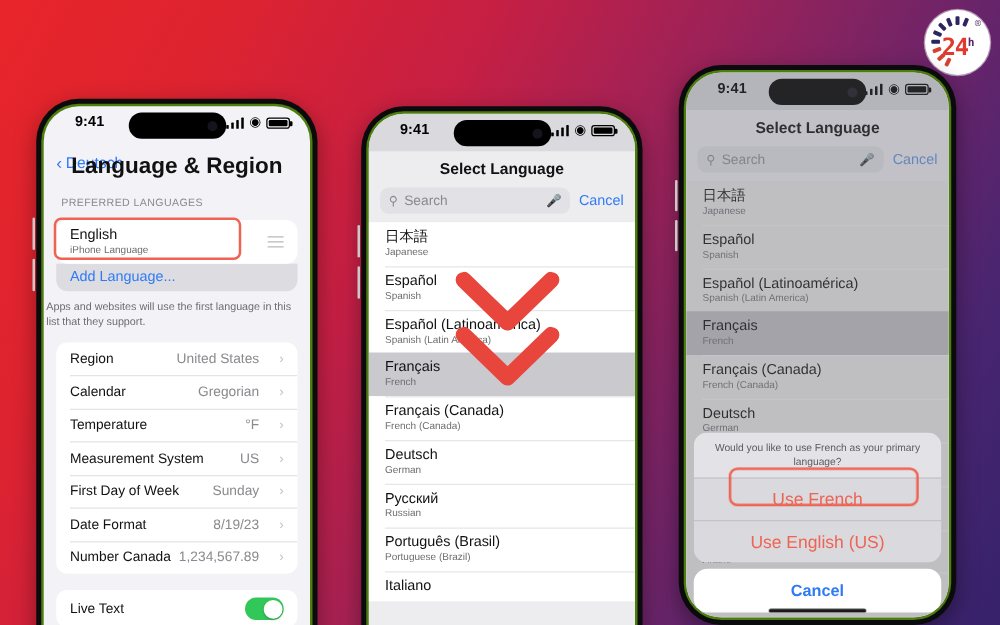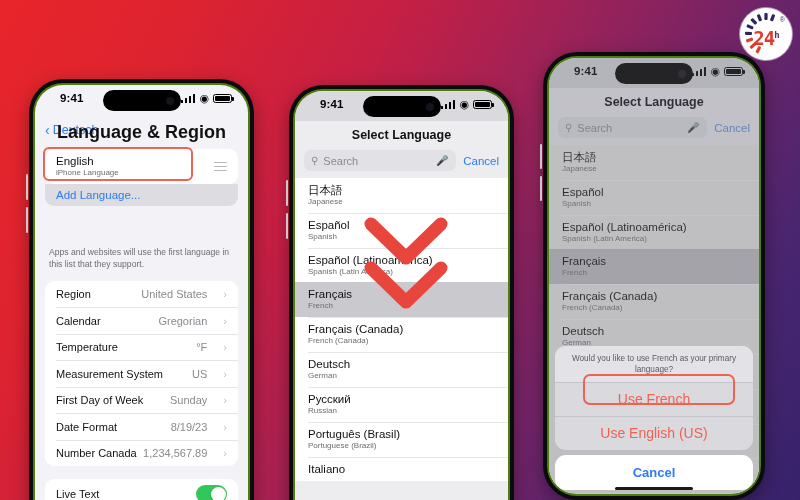--- a/index.html
+++ b/index.html
@@ -162,21 +162,21 @@
   .reorder i { display: block; width: 13px; height: 1.3px; background: #b9b9bd; border-radius: 1px; }
   .redbox {
     position: absolute; pointer-events: none;
     border: 2.5px solid #ef6352; border-radius: 6px;
   }
   .addlang {
     background: #dcdce1; margin: 0 10px; border-radius: 0 0 9px 9px;
     padding: 5px 11px; font-size: 11.5px; color: #2f7bf6;
   }
   .note {
-    font-size: 8.6px; color: #6d6d72; padding: 6px 14px 0 14px; line-height: 1.4; margin-top: 34px;
+    font-size: 8.6px; color: #6d6d72; padding: 6px 14px 0 2px; line-height: 1.4;
   }
   .toggle {
     width: 31px; height: 18px; border-radius: 10px; background: #32c759;
     position: relative; flex: none;
   }
   .toggle::after {
     content: ""; position: absolute; right: 1.5px; top: 1.5px;
     width: 15px; height: 15px; border-radius: 50%; background: #fff;
     box-shadow: 0 1px 2px rgba(0,0,0,.25);
   }
@@ -306,20 +306,21 @@
 
         <div class="navbar1">
           <div class="back">
             <span class="chev">‹</span>
             <span>Deutsch</span>
           </div>
           <div class="navtitle">Language &amp; Region</div>
         </div>
 
         <div class="p1body">
+          <div class="grouphdr">PREFERRED LANGUAGES</div>
 
           <div class="langcard">
             <div class="langrow">
               <div>
                 <div class="t">English</div>
                 <div class="s">iPhone Language</div>
               </div>
               <div class="reorder">
                   <i></i>
                   <i></i>

